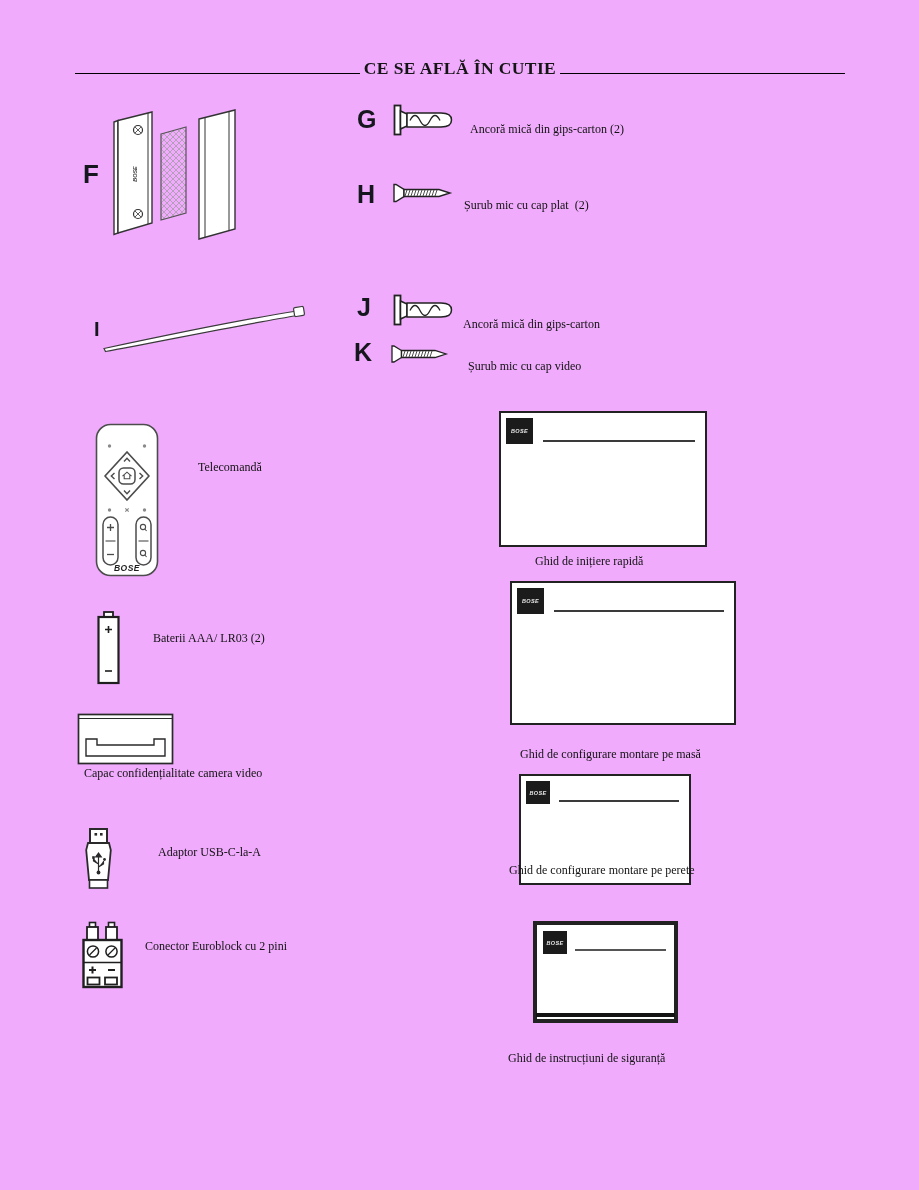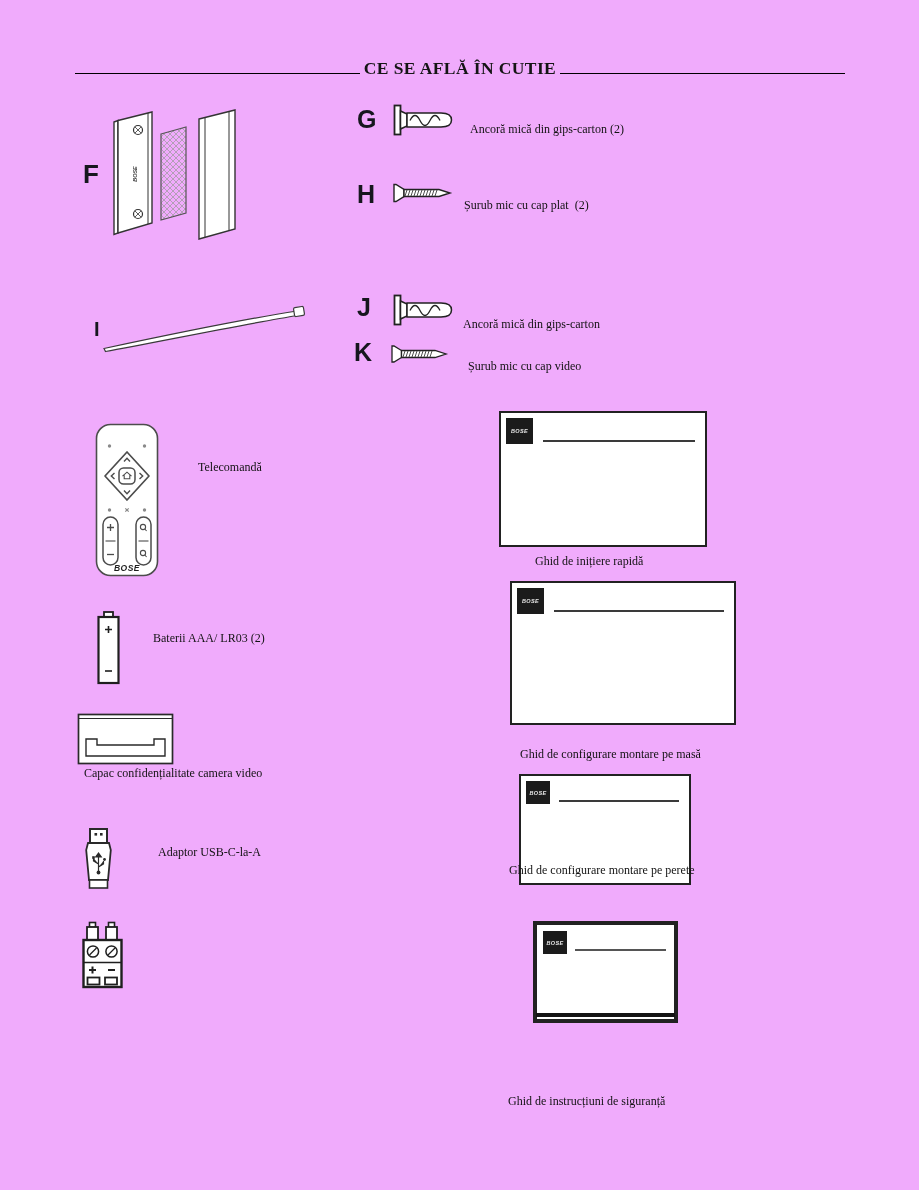--- a/index.html
+++ b/index.html
@@ -197,20 +197,21 @@
     <circle cx="13" cy="31.5" r="5.6" fill="#fff" stroke="#1f1f1f" stroke-width="1.5"></circle>
     <line x1="9.5" y1="35" x2="16.5" y2="28" stroke="#1f1f1f" stroke-width="1.3"></line>
     <circle cx="31.5" cy="31.5" r="5.6" fill="#fff" stroke="#1f1f1f" stroke-width="1.5"></circle>
     <line x1="28" y1="35" x2="35" y2="28" stroke="#1f1f1f" stroke-width="1.3"></line>
     <line x1="3.5" y1="42.5" x2="41.5" y2="42.5" stroke="#1f1f1f" stroke-width="1.6"></line>
     <path d="M9,50 h7 M12.5,46.5 v7" stroke="#1f1f1f" stroke-width="2"></path>
     <path d="M28,50 h7" stroke="#1f1f1f" stroke-width="2"></path>
     <rect x="7.5" y="57.5" width="12" height="7" fill="#fff" stroke="#1f1f1f" stroke-width="1.8"></rect>
     <rect x="25" y="57.5" width="12" height="7" fill="#fff" stroke="#1f1f1f" stroke-width="1.8"></rect>
   </svg>
+  <div class="label" style="left:145px;top:939px;">Conector Euroblock cu 2 pini</div>
 
   <div class="guide-box" style="left:499px;top:411px;width:204px;height:132px;">
     <div class="guide-logo">BOSE</div>
     <div class="guide-rule"></div>
   </div>
   <div class="label" style="left:535px;top:554px;">Ghid de inițiere rapidă</div>
 
   <div class="guide-box" style="left:510px;top:581px;width:222px;height:140px;border-width:2.5px;">
     <div class="guide-logo">BOSE</div>
     <div class="guide-rule"></div>
@@ -221,16 +222,16 @@
     <div class="guide-logo" style="width:24px;height:23px;">BOSE</div>
     <div class="guide-rule" style="left:38px;top:24px;"></div>
   </div>
   <div class="label" style="left:509px;top:863px;">Ghid de configurare montare pe perete</div>
 
   <div class="guide-box g4" style="left:533px;top:921px;width:137px;height:94px;">
     <div class="guide-logo" style="width:24px;height:23px;">BOSE</div>
     <div class="guide-rule" style="left:38px;top:24px;right:8px;border-top-color:#555;"></div>
     <div class="g4-bar"></div>
   </div>
-  <div class="label" style="left:508px;top:1094px;">Ghid de instrucțiuni de siguranță</div>
+  <div class="label" style="left:508px;top:1051px;">Ghid de instrucțiuni de siguranță</div>
 
 
 </div>
 
 </body></html>

